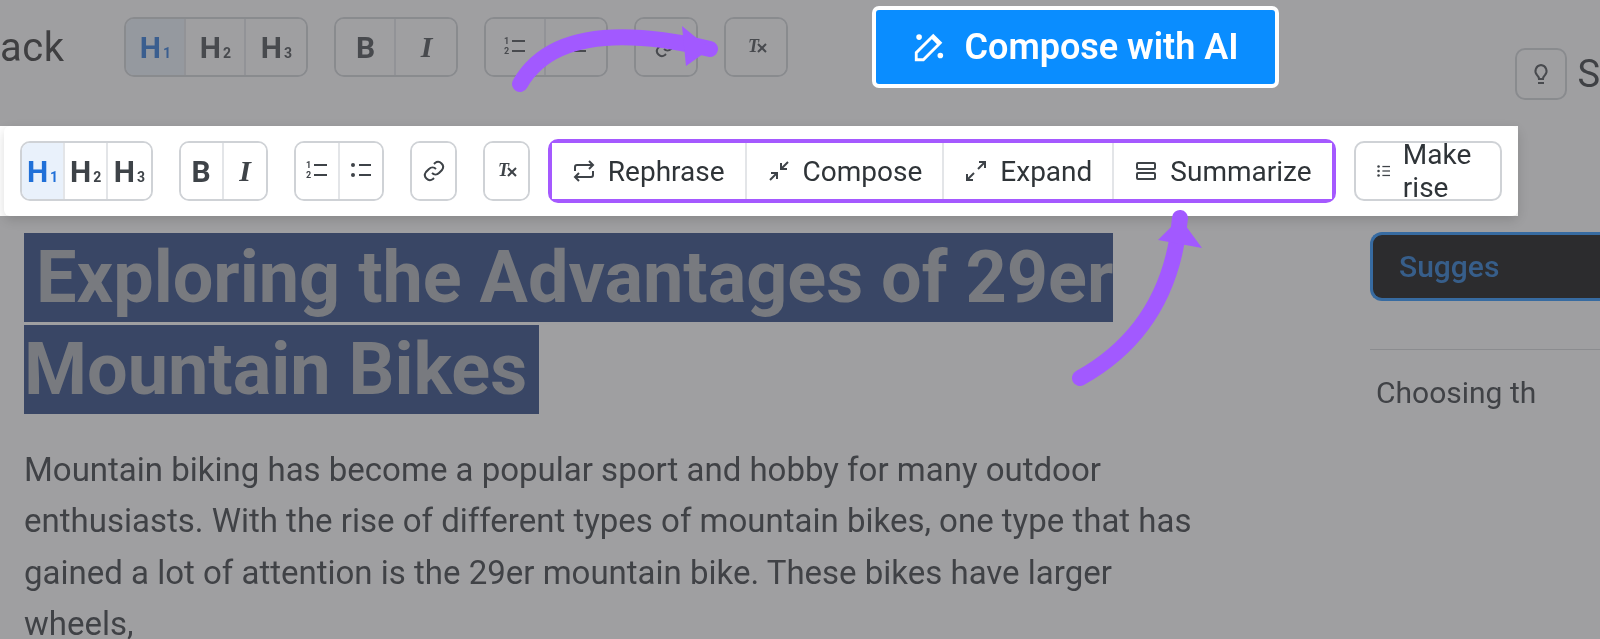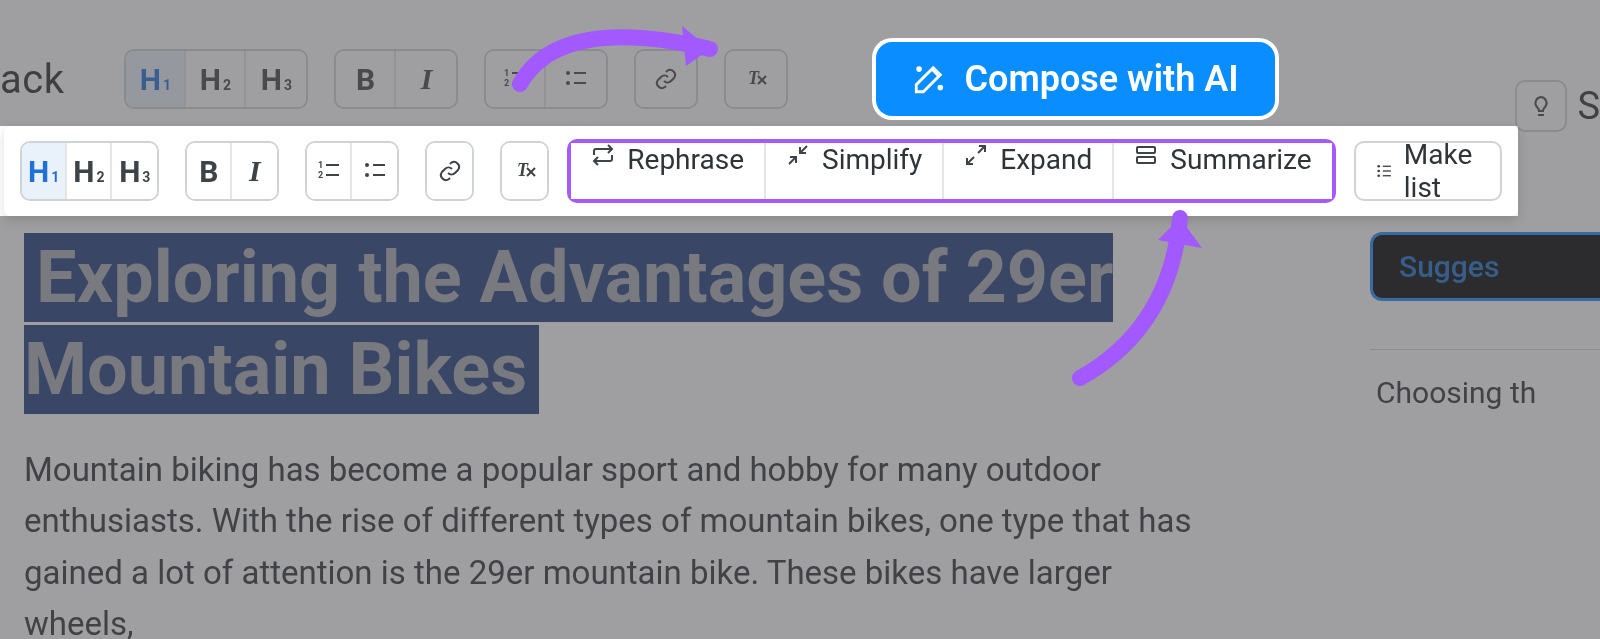--- a/index.html
+++ b/index.html
@@ -15,21 +15,21 @@
   .dim {
     position:absolute;
     background:rgba(80,80,84,0.55);
     z-index:20;
     pointer-events:none;
   }
 
   
   .top-toolbar {
     position:absolute;
-    top:44px; left:0; right:0;
+    top:12px; left:0; right:0;
     height:70px;
     display:flex;
     align-items:center;
     padding-left:0;
   }
   .back-label {
     font-size:40px;
     color:#2b2b2b;
     margin-left:0;
     letter-spacing:0.5px;
@@ -55,21 +55,21 @@
   .tb-btn.single { border-right:none; }
   .tb-btn.italic { font-style:italic; font-family:Georgia, serif; font-weight:600; }
   .hsub { font-size:14px; font-weight:700; margin-left:2px; margin-top:12px; }
 
   .compose-btn {
     margin-left:88px;
     height:74px;
     padding:0 36px;
     background:#0a8dff;
     color:#fff;
-    border-radius:16px;
+    border-radius:3px;
     display:flex; align-items:center;
     font-size:36px; font-weight:600;
     gap:18px;
     position:relative;
     z-index:30;
     box-shadow:0 0 0 4px #fff;
   }
 
   .right-hint {
     position:absolute;
@@ -106,21 +106,21 @@
     box-shadow:0 4px 12px rgba(0,0,0,0.14);
   }
   .ai-group {
     display:inline-flex;
     margin-left:18px;
     border:4px solid #a559ff;
     border-radius:10px;
     background:#fff;
   }
   .ai-btn {
-    display:flex; 
+    display:flex; align-items:center;
     height:56px;
     padding:0 20px;
     border-right:2px solid #e3e5e8;
     font-size:28px;
     color:#2f3438;
     gap:12px;
     background:#fff;
   }
   .ai-btn:last-child { border-right:none; }
   .plain-group {
@@ -354,21 +354,21 @@
         </svg>
       <span>Rephrase</span>
     </div>
     <div class="ai-btn">
       <svg class="icon18" viewBox="0 0 24 24">
           <polyline points="4 14 10 14 10 20"></polyline>
           <polyline points="20 10 14 10 14 4"></polyline>
           <line x1="14" y1="10" x2="21" y2="3"></line>
           <line x1="3" y1="21" x2="10" y2="14"></line>
         </svg>
-      <span>Simplify</span>
+      <span>Compose</span>
     </div>
     <div class="ai-btn">
       <svg class="icon18" viewBox="0 0 24 24">
           <polyline points="15 3 21 3 21 9"></polyline>
           <polyline points="9 21 3 21 3 15"></polyline>
           <line x1="21" y1="3" x2="14" y2="10"></line>
           <line x1="3" y1="21" x2="10" y2="14"></line>
         </svg>
       <span>Expand</span>
     </div>
@@ -384,21 +384,21 @@
   <div class="plain-group">
     <div class="plain-btn">
       <svg class="icon18" viewBox="0 0 24 24">
           <circle cx="4" cy="5" r="2" fill="#3e4348" stroke="none"></circle>
           <circle cx="4" cy="12" r="2" fill="#3e4348" stroke="none"></circle>
           <circle cx="4" cy="19" r="2" fill="#3e4348" stroke="none"></circle>
           <line x1="10" y1="5" x2="22" y2="5"></line>
           <line x1="10" y1="12" x2="22" y2="12"></line>
           <line x1="10" y1="19" x2="22" y2="19"></line>
         </svg>
-      <span>Make list</span>
+      <span>Make rise</span>
     </div>
   </div>
 </div>
 
 <div class="article">
   <h1 class="headline">
     <span class="sel">Exploring the Advantages of 29er Mountain Bikes</span>
   </h1>
   <p class="body-text">Mountain biking has become a popular sport and hobby for many outdoor enthusiasts. With the rise of different types of mountain bikes, one type that has gained a lot of attention is the 29er mountain bike. These bikes have larger wheels,</p>
 </div>

